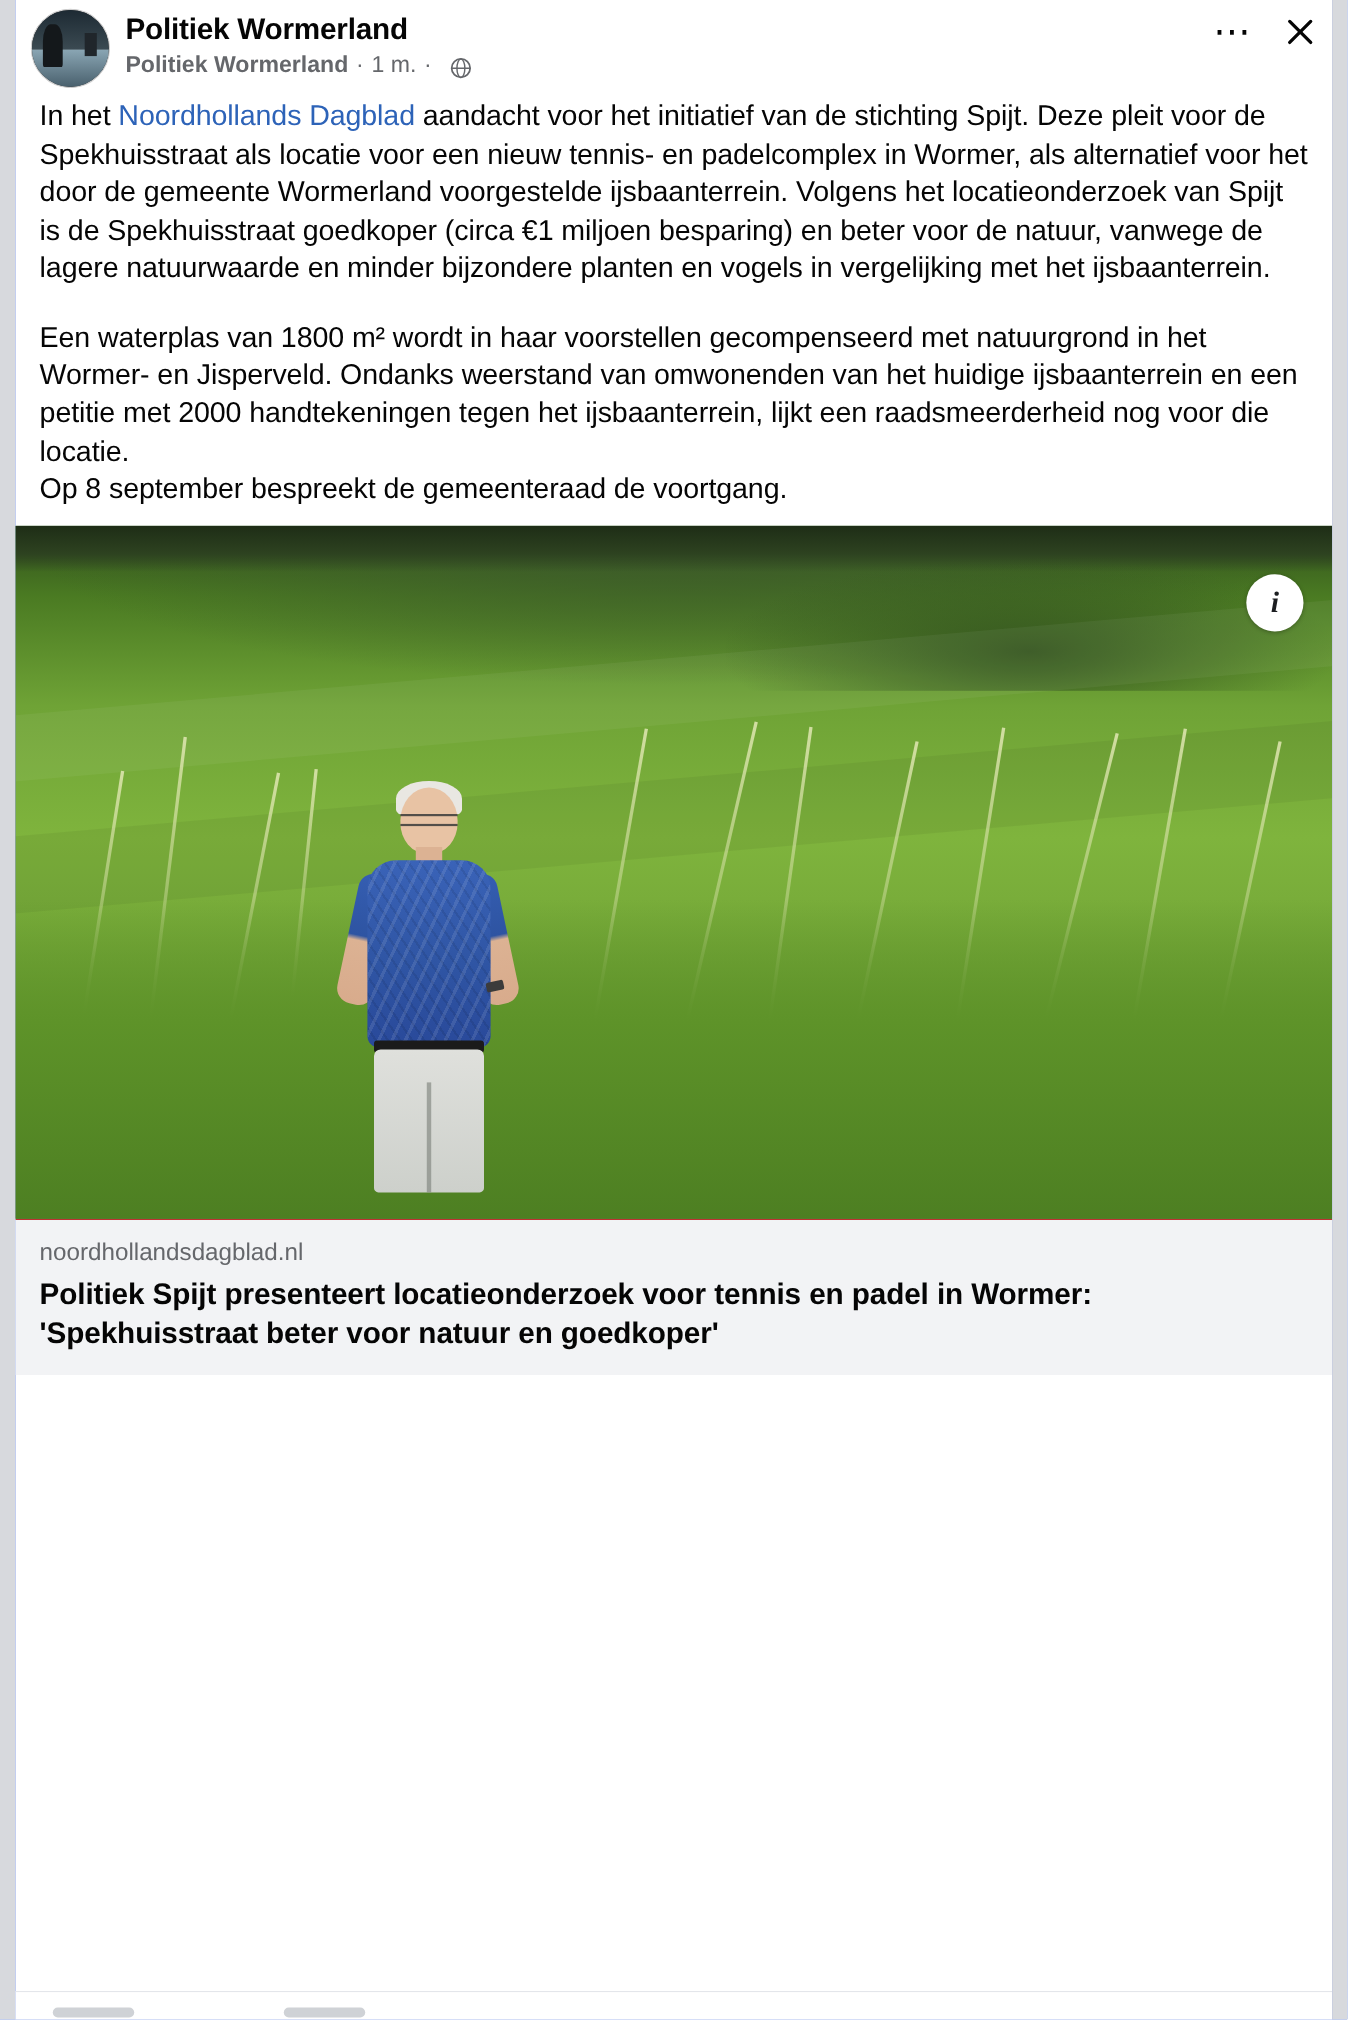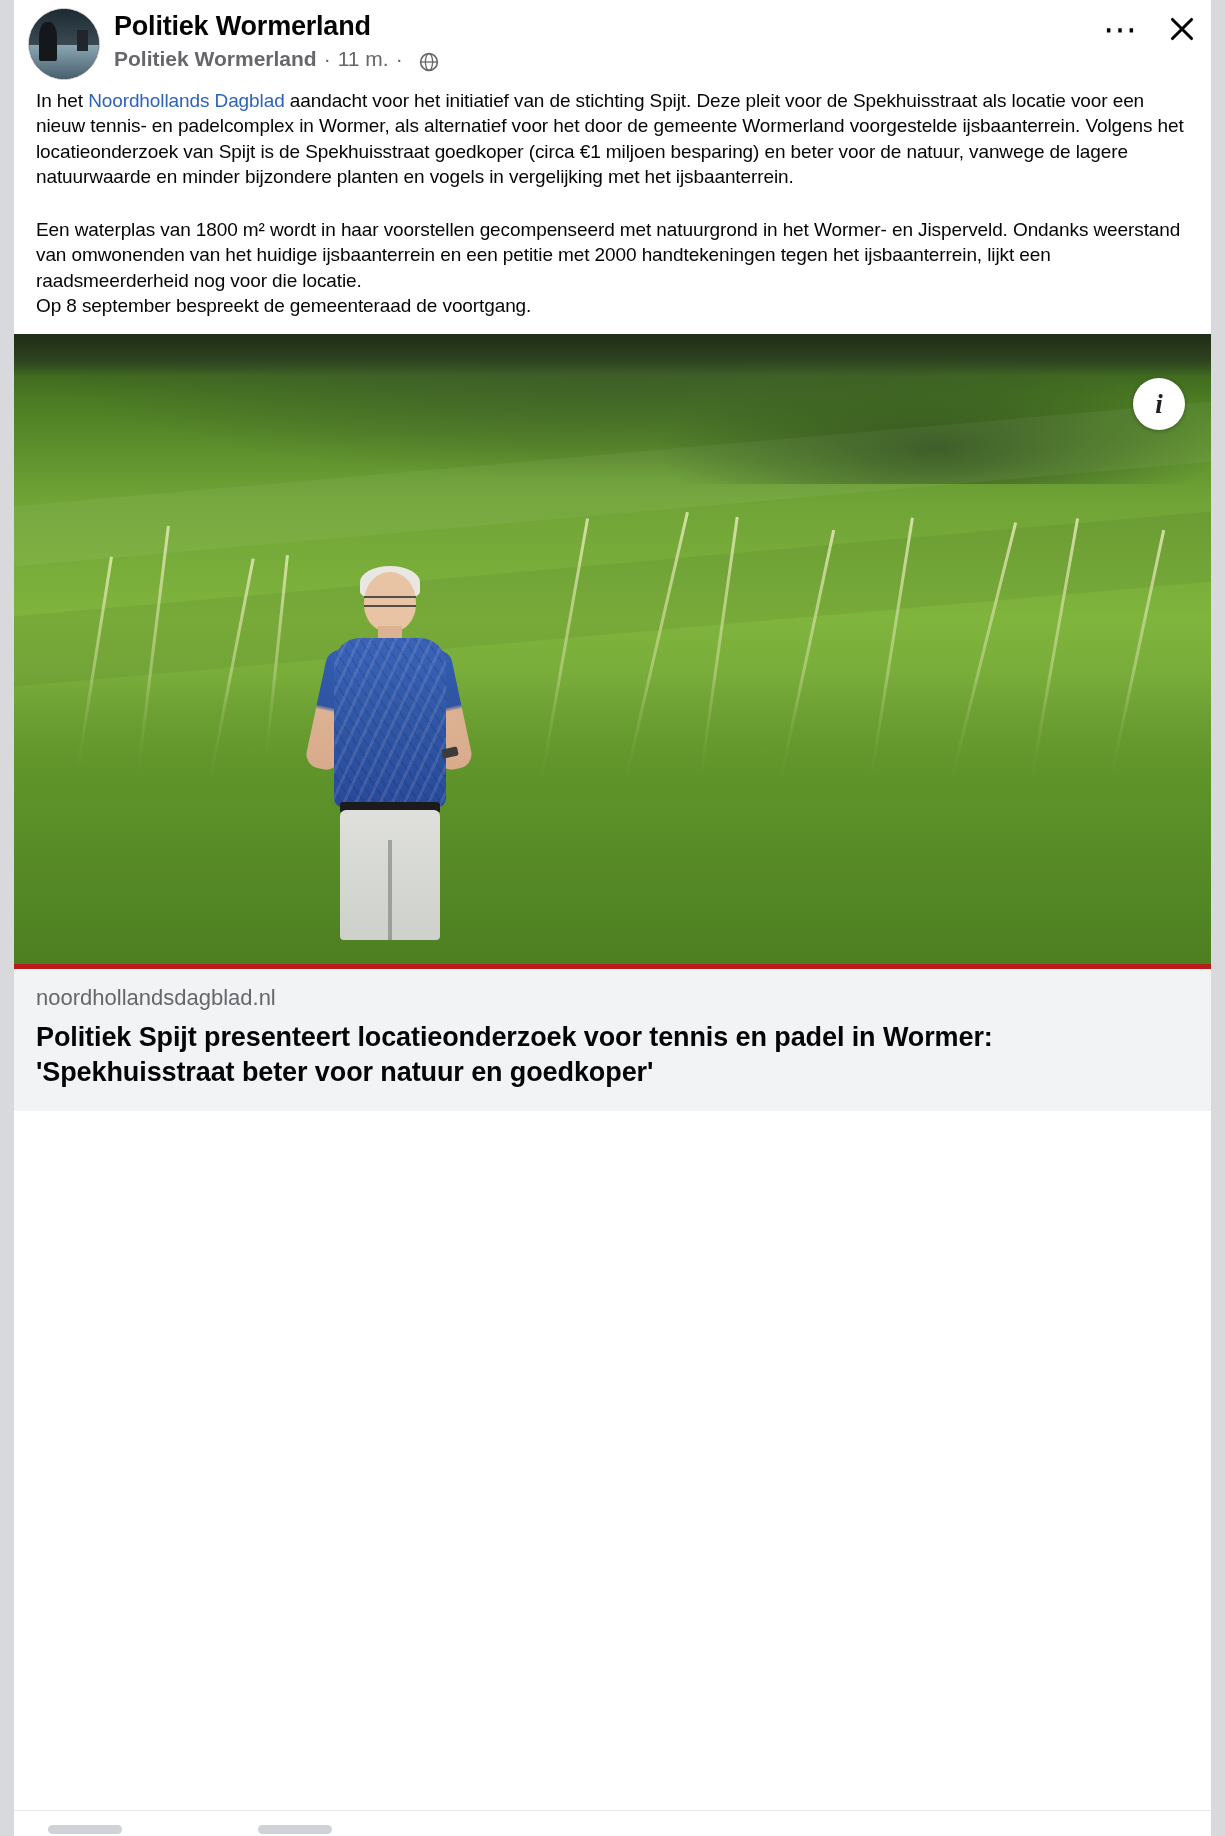--- a/index.html
+++ b/index.html
@@ -158,21 +158,21 @@
     height: 30px;
     background: #050505;
     border-radius: 2px;
   }
   .close-icon:before { transform: translateX(-50%) rotate(45deg); }
   .close-icon:after  { transform: translateX(-50%) rotate(-45deg); }
 
   
   .post-body {
     padding: 2px 22px 6px 22px;
-    font-size: 19px;
+    font-size: 26px;
     line-height: 1.33;
     color: #050505;
     letter-spacing: -0.1px;
   }
   .post-body p { margin: 0; }
   .post-body .spacer { height: 28px; }
   .post-link-inline {
     color: #2d63b8;
     text-decoration: none;
     cursor: pointer;
@@ -357,21 +357,21 @@
     font-style: italic;
     font-weight: bold;
     font-size: 27px;
     color: #1c1e21;
     cursor: pointer;
   }
 
   
   .link-attachment {
     background: #f2f3f5;
-    border-top: 5px solid #b91c1c;
+    border-top: 1px solid #b91c1c;
     padding: 16px 22px 20px 22px;
   }
   .link-domain {
     font-size: 22px;
     color: #65676b;
     line-height: 1.2;
     margin-bottom: 8px;
   }
   .link-headline {
     font-size: 27px;
@@ -415,21 +415,21 @@
         <div class="water"></div>
         <div class="silhouette"></div>
         <div class="mill"></div>
       </div>
 
       <div class="header-text">
         <div class="page-title">Politiek Wormerland</div>
         <div class="meta-row">
           <span class="meta-name">Politiek Wormerland</span>
           <span class="meta-sep">·</span>
-          <span>11 m.</span>
+          <span>1 m.</span>
           <span class="meta-sep">·</span>
           <span class="globe-icon">
             <svg viewBox="0 0 20 20" width="20" height="20" aria-hidden="true">
               <circle cx="10" cy="10" r="8.4" fill="none" stroke="#65676b" stroke-width="1.6"></circle>
               <ellipse cx="10" cy="10" rx="3.6" ry="8.4" fill="none" stroke="#65676b" stroke-width="1.3"></ellipse>
               <line x1="1.6" y1="10" x2="18.4" y2="10" stroke="#65676b" stroke-width="1.3"></line>
             </svg>
           </span>
         </div>
       </div>

